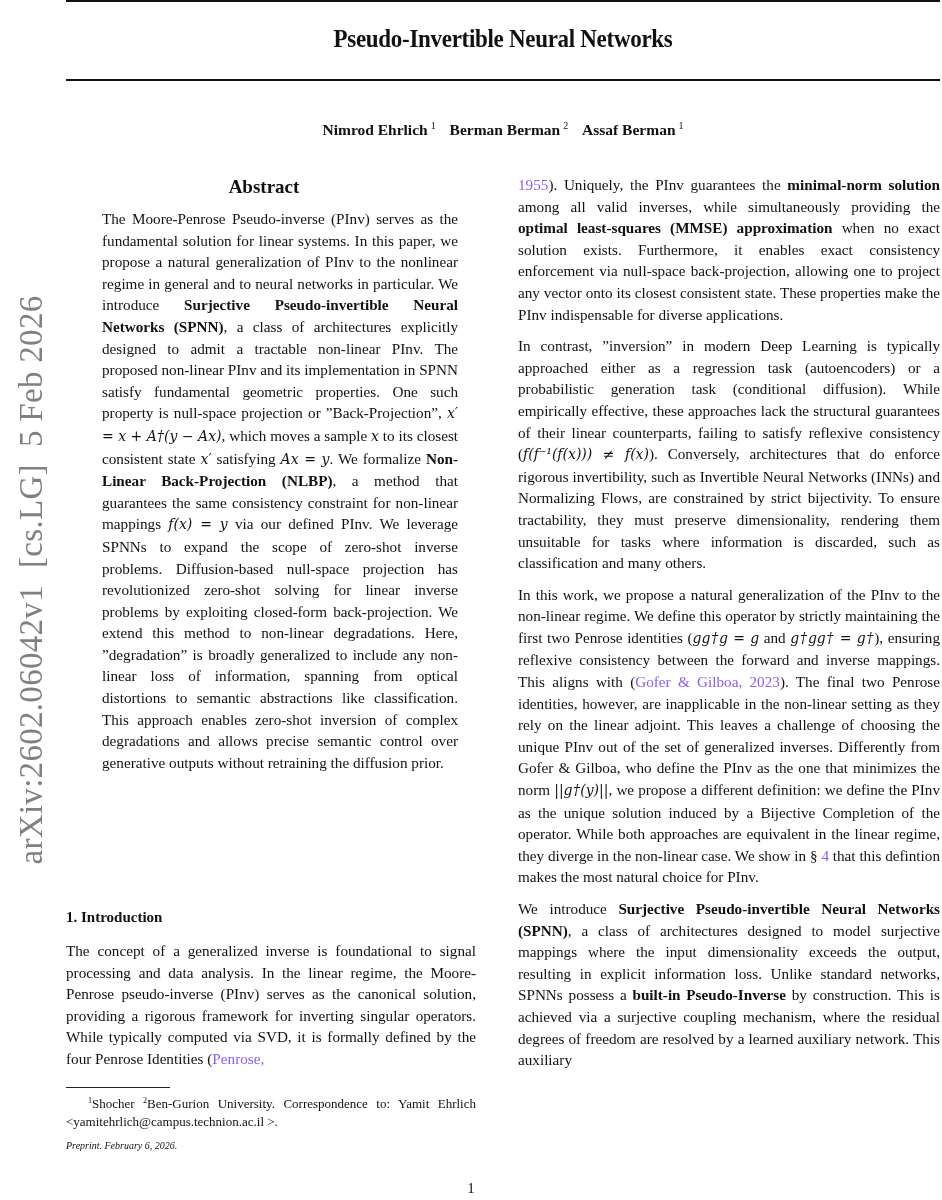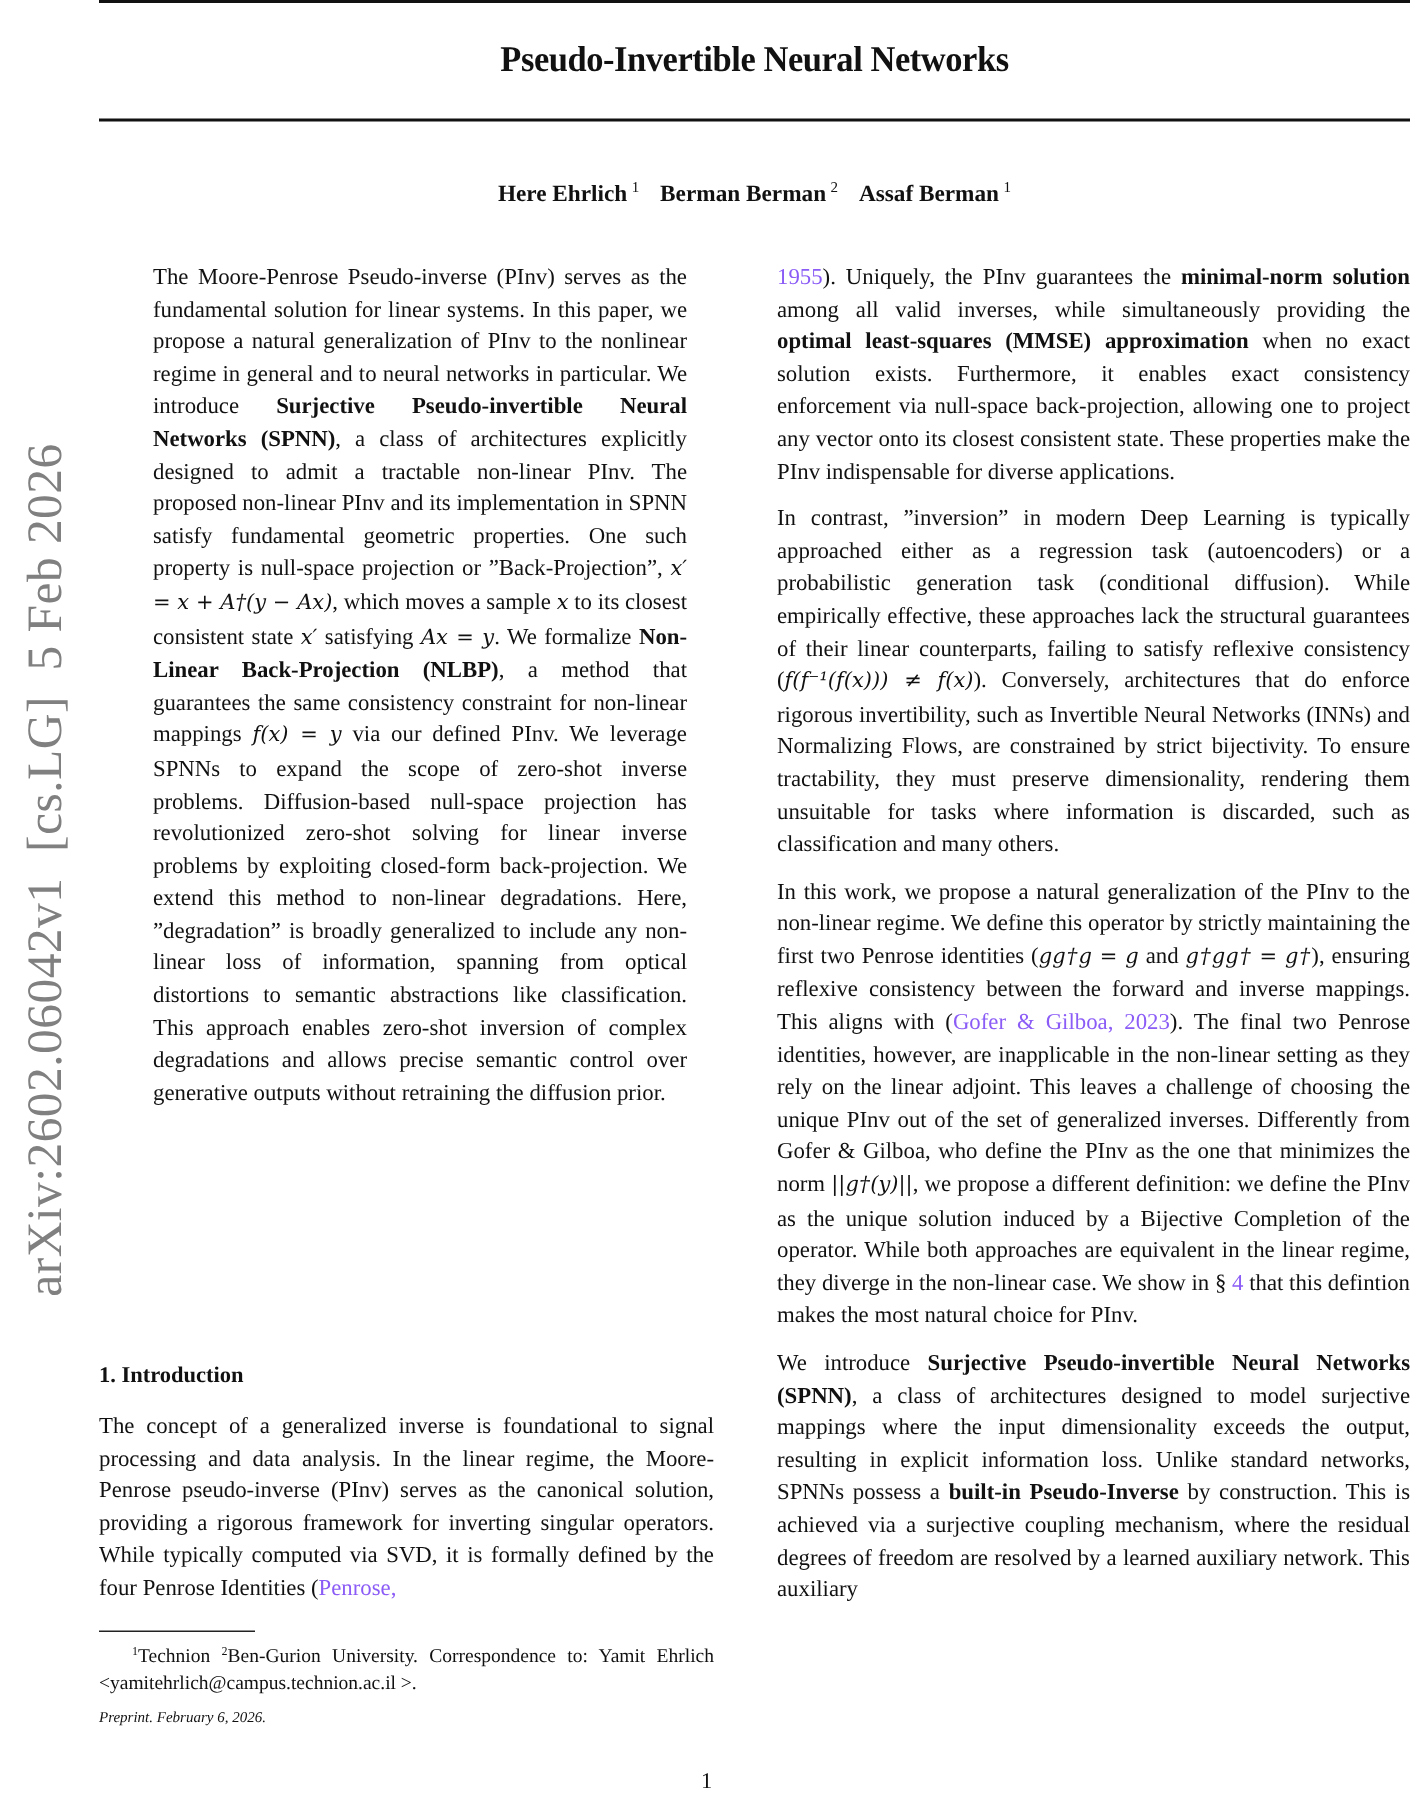--- a/index.html
+++ b/index.html
@@ -161,35 +161,36 @@
     }
   </style>
 </head>
 <body>
 
 <div class="rule-top"></div>
 <h1 class="title" style="margin:0;">Pseudo-Invertible Neural Networks</h1>
 <div class="rule-bottom"></div>
 
 <div class="authors">
-  <span class="author"><span>Here Ehrlich</span><sup>1</sup></span>
+  <span class="author"><span>Nimrod Ehrlich</span><sup>1</sup></span>
   <span class="author"><span>Berman Berman</span><sup>2</sup></span>
   <span class="author"><span>Assaf Berman</span><sup>1</sup></span>
 </div>
 
 <div class="arxiv-stamp" style="white-space:pre;">arXiv:2602.06042v1  [cs.LG]  5 Feb 2026</div>
 
 <div class="col-left">
+  <h2 class="abstract-heading">Abstract</h2>
   <p class="abstract-body" style="margin-top:0;"><span>The Moore-Penrose Pseudo-inverse (PInv) serves as the fundamental solution for linear systems. In this paper, we propose a natural generalization of PInv to the nonlinear regime in general and to neural networks in particular. We introduce </span><b>Surjective Pseudo-invertible Neural Networks (SPNN)</b><span>, a class of architectures explicitly designed to admit a tractable non-linear PInv. The proposed non-linear PInv and its implementation in SPNN satisfy fundamental geometric properties. One such property is null-space projection or ”Back-Projection”, </span><span class="math">x′ = x + A†(y − Ax)</span><span>, which moves a sample </span><span class="math">x</span><span> to its closest consistent state </span><span class="math">x′</span><span> satisfying </span><span class="math">Ax = y</span><span>. We formalize </span><b>Non-Linear Back-Projection (NLBP)</b><span>, a method that guarantees the same consistency constraint for non-linear mappings </span><span class="math">f(x) = y</span><span> via our defined PInv. We leverage SPNNs to expand the scope of zero-shot inverse problems. Diffusion-based null-space projection has revolutionized zero-shot solving for linear inverse problems by exploiting closed-form back-projection. We extend this method to non-linear degradations. Here, ”degradation” is broadly generalized to include any non-linear loss of information, spanning from optical distortions to semantic abstractions like classification. This approach enables zero-shot inversion of complex degradations and allows precise semantic control over generative outputs without retraining the diffusion prior.</span></p>
 
   <h2 class="section-heading">1. Introduction</h2>
   <p class="intro-body"><span>The concept of a generalized inverse is foundational to signal processing and data analysis. In the linear regime, the Moore-Penrose pseudo-inverse (PInv) serves as the canonical solution, providing a rigorous framework for inverting singular operators. While typically computed via SVD, it is formally defined by the four Penrose Identities (</span><a class="link">Penrose,</a></p>
 
   <div class="footnote-rule"></div>
-  <p class="footnote"><sup>1</sup><span>Technion </span><sup>2</sup><span>Ben-Gurion University. Correspondence to: Yamit Ehrlich &lt;yamitehrlich@campus.technion.ac.il &gt;.</span></p>
+  <p class="footnote"><sup>1</sup><span>Shocher </span><sup>2</sup><span>Ben-Gurion University. Correspondence to: Yamit Ehrlich &lt;yamitehrlich@campus.technion.ac.il &gt;.</span></p>
 
   <p class="preprint">Preprint. February 6, 2026.</p>
 </div>
 
 <div class="col-right">
   <p class="para"><a class="link">1955</a><span>). Uniquely, the PInv guarantees the </span><b>minimal-norm solution</b><span> among all valid inverses, while simultaneously providing the </span><b>optimal least-squares (MMSE) approximation</b><span> when no exact solution exists. Furthermore, it enables exact consistency enforcement via null-space back-projection, allowing one to project any vector onto its closest consistent state. These properties make the PInv indispensable for diverse applications.</span></p>
 
   <p class="para"><span>In contrast, ”inversion” in modern Deep Learning is typically approached either as a regression task (autoencoders) or a probabilistic generation task (conditional diffusion). While empirically effective, these approaches lack the structural guarantees of their linear counterparts, failing to satisfy reflexive consistency (</span><span class="math">f(f⁻¹(f(x))) ≠ f(x)</span><span>). Conversely, architectures that do enforce rigorous invertibility, such as Invertible Neural Networks (INNs) and Normalizing Flows, are constrained by strict bijectivity. To ensure tractability, they must preserve dimensionality, rendering them unsuitable for tasks where information is discarded, such as classification and many others.</span></p>
 
   <p class="para"><span>In this work, we propose a natural generalization of the PInv to the non-linear regime. We define this operator by strictly maintaining the first two Penrose identities (</span><span class="math">gg†g = g</span><span> and </span><span class="math">g†gg† = g†</span><span>), ensuring reflexive consistency between the forward and inverse mappings. This aligns with (</span><a class="link">Gofer &amp; Gilboa, 2023</a><span>). The final two Penrose identities, however, are inapplicable in the non-linear setting as they rely on the linear adjoint. This leaves a challenge of choosing the unique PInv out of the set of generalized inverses. Differently from Gofer &amp; Gilboa, who define the PInv as the one that minimizes the norm </span><span class="math">||g†(y)||</span><span>, we propose a different definition: we define the PInv as the unique solution induced by a Bijective Completion of the operator. While both approaches are equivalent in the linear regime, they diverge in the non-linear case. We show in § </span><a class="link">4</a><span> that this defintion makes the most natural choice for PInv.</span></p>

